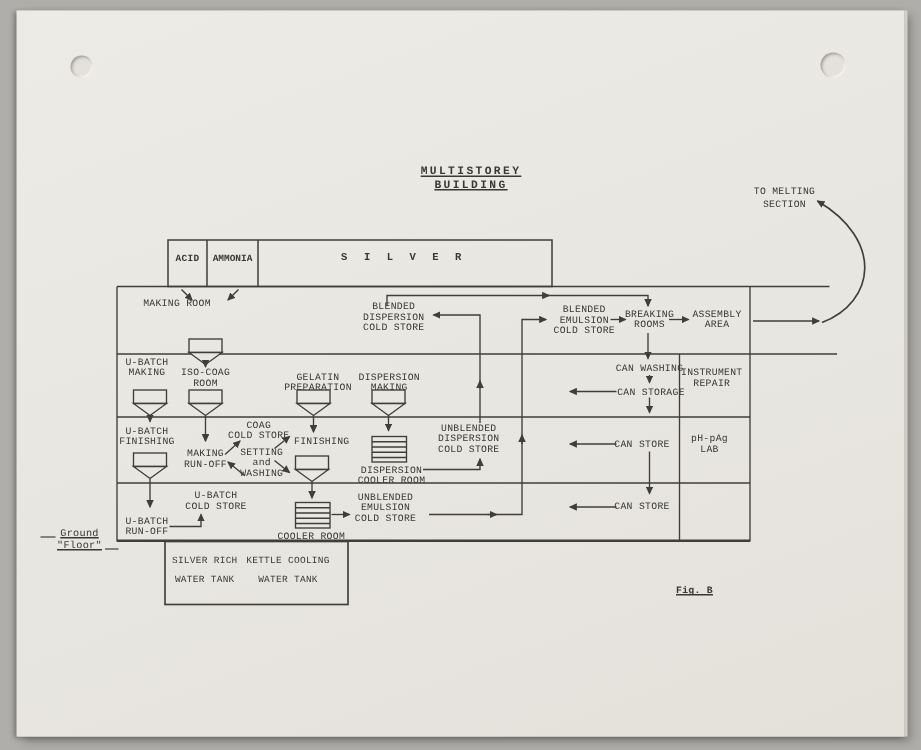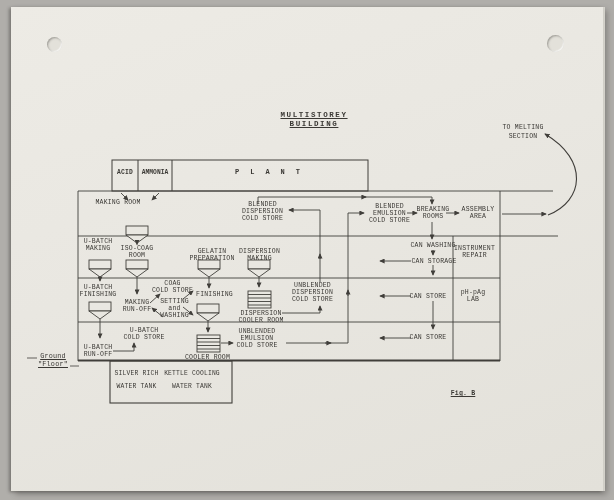--- a/index.html
+++ b/index.html
@@ -162,21 +162,21 @@
       <path d="M70,366 L79,366"></path>
     </g>
   </svg>
 
   <div class="lbl title" style="left:259px;top:111px;width:110px;">MULTISTOREY BUILDING</div>
   <div class="lbl" style="left:494px;top:124px;width:58px;line-height:8.5px;">TO MELTING
 SECTION</div>
 
   <div class="lbl boxhead" style="left:112px;top:169px;width:26px;">ACID</div>
   <div class="lbl boxhead" style="left:138px;top:169px;width:34px;letter-spacing:0;">AMMONIA</div>
-  <div class="lbl plant-lbl" style="left:178px;top:169px;width:190px;">PLANT</div>
+  <div class="lbl plant-lbl" style="left:178px;top:169px;width:190px;">SILVER</div>
 
   <div class="lbl" style="left:88px;top:199px;width:60px;">MAKING ROOM</div>
   <div class="lbl" style="left:240px;top:201px;width:45px;">BLENDED
 DISPERSION
 COLD STORE</div>
   <div class="lbl" style="left:367px;top:203px;width:45px;">BLENDED
 EMULSION
 COLD STORE</div>
   <div class="lbl" style="left:414px;top:206px;width:38px;">BREAKING
 ROOMS</div>

